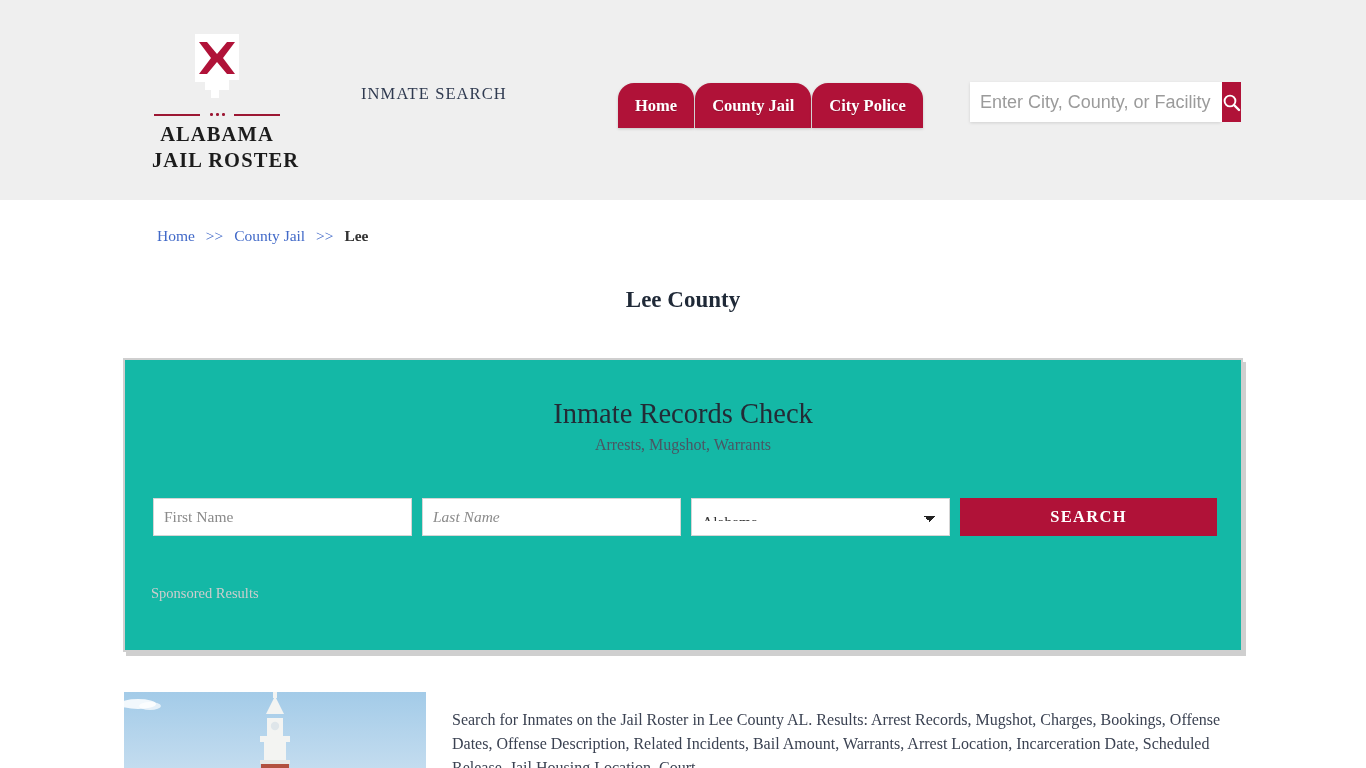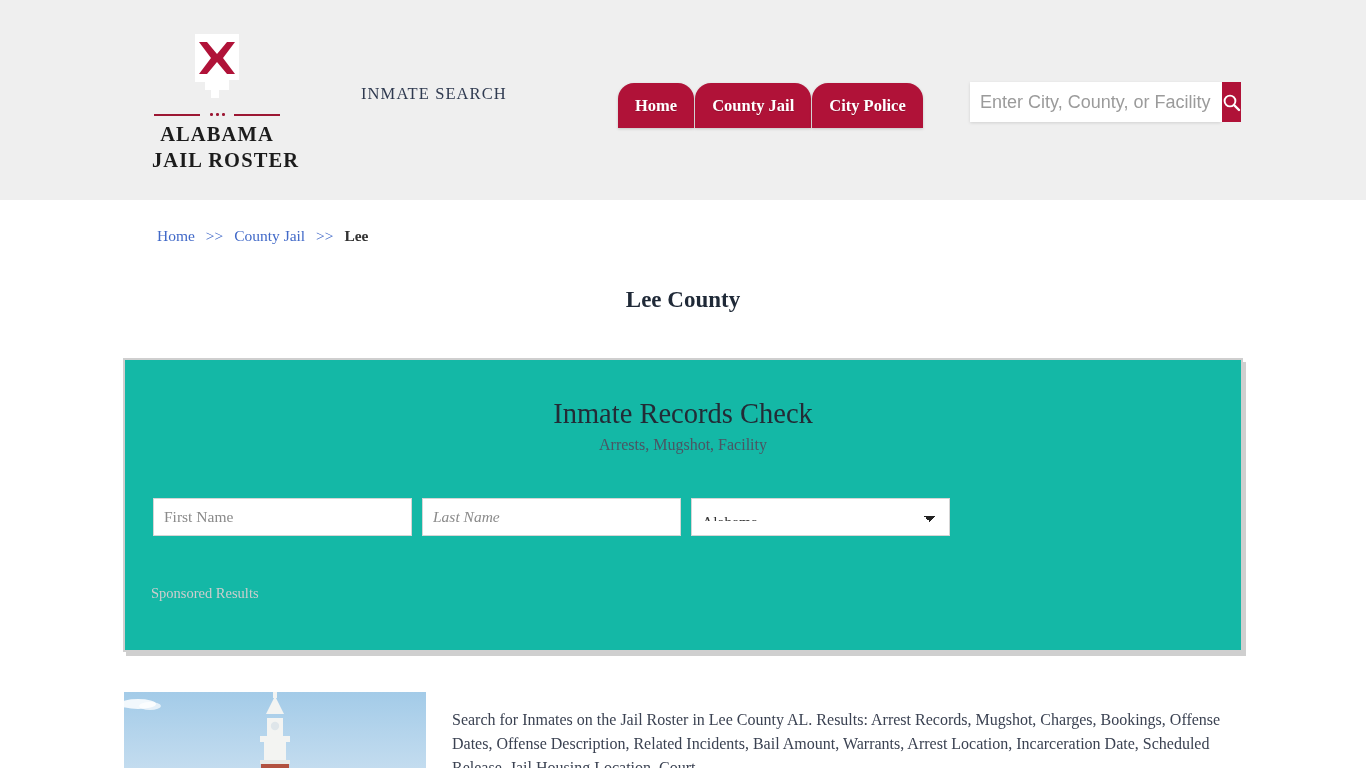--- a/index.html
+++ b/index.html
@@ -333,28 +333,29 @@
   <span class="sep">&gt;&gt;</span>
   <a>County Jail</a>
   <span class="sep">&gt;&gt;</span>
   <span class="cur">Lee</span>
 </div>
 
 <h1 class="page-title">Lee County</h1>
 
 <section class="panel">
   <div class="panel-title">Inmate Records Check</div>
-  <div class="panel-sub">Arrests, Mugshot, Facility</div>
+  <div class="panel-sub">Arrests, Mugshot, Warrants</div>
 
   <div class="form-row">
     <input type="text" class="fld fld-first" placeholder="First Name" style="">
     <input type="text" class="fld fld-last" placeholder="Last Name" style="">
     <select class="fld fld-state">
       <option>Alabama</option>
     </select>
+    <button class="btn-search">SEARCH</button>
   </div>
 </section>
 
 <div class="sponsored">Sponsored Results</div>
 
 <div class="thumb">
   <svg width="302" height="76" viewBox="0 0 302 76">
     <defs>
       <linearGradient id="sky" x1="0" y1="0" x2="0" y2="1">
         <stop offset="0%" stop-color="#a3cbe8"></stop>

